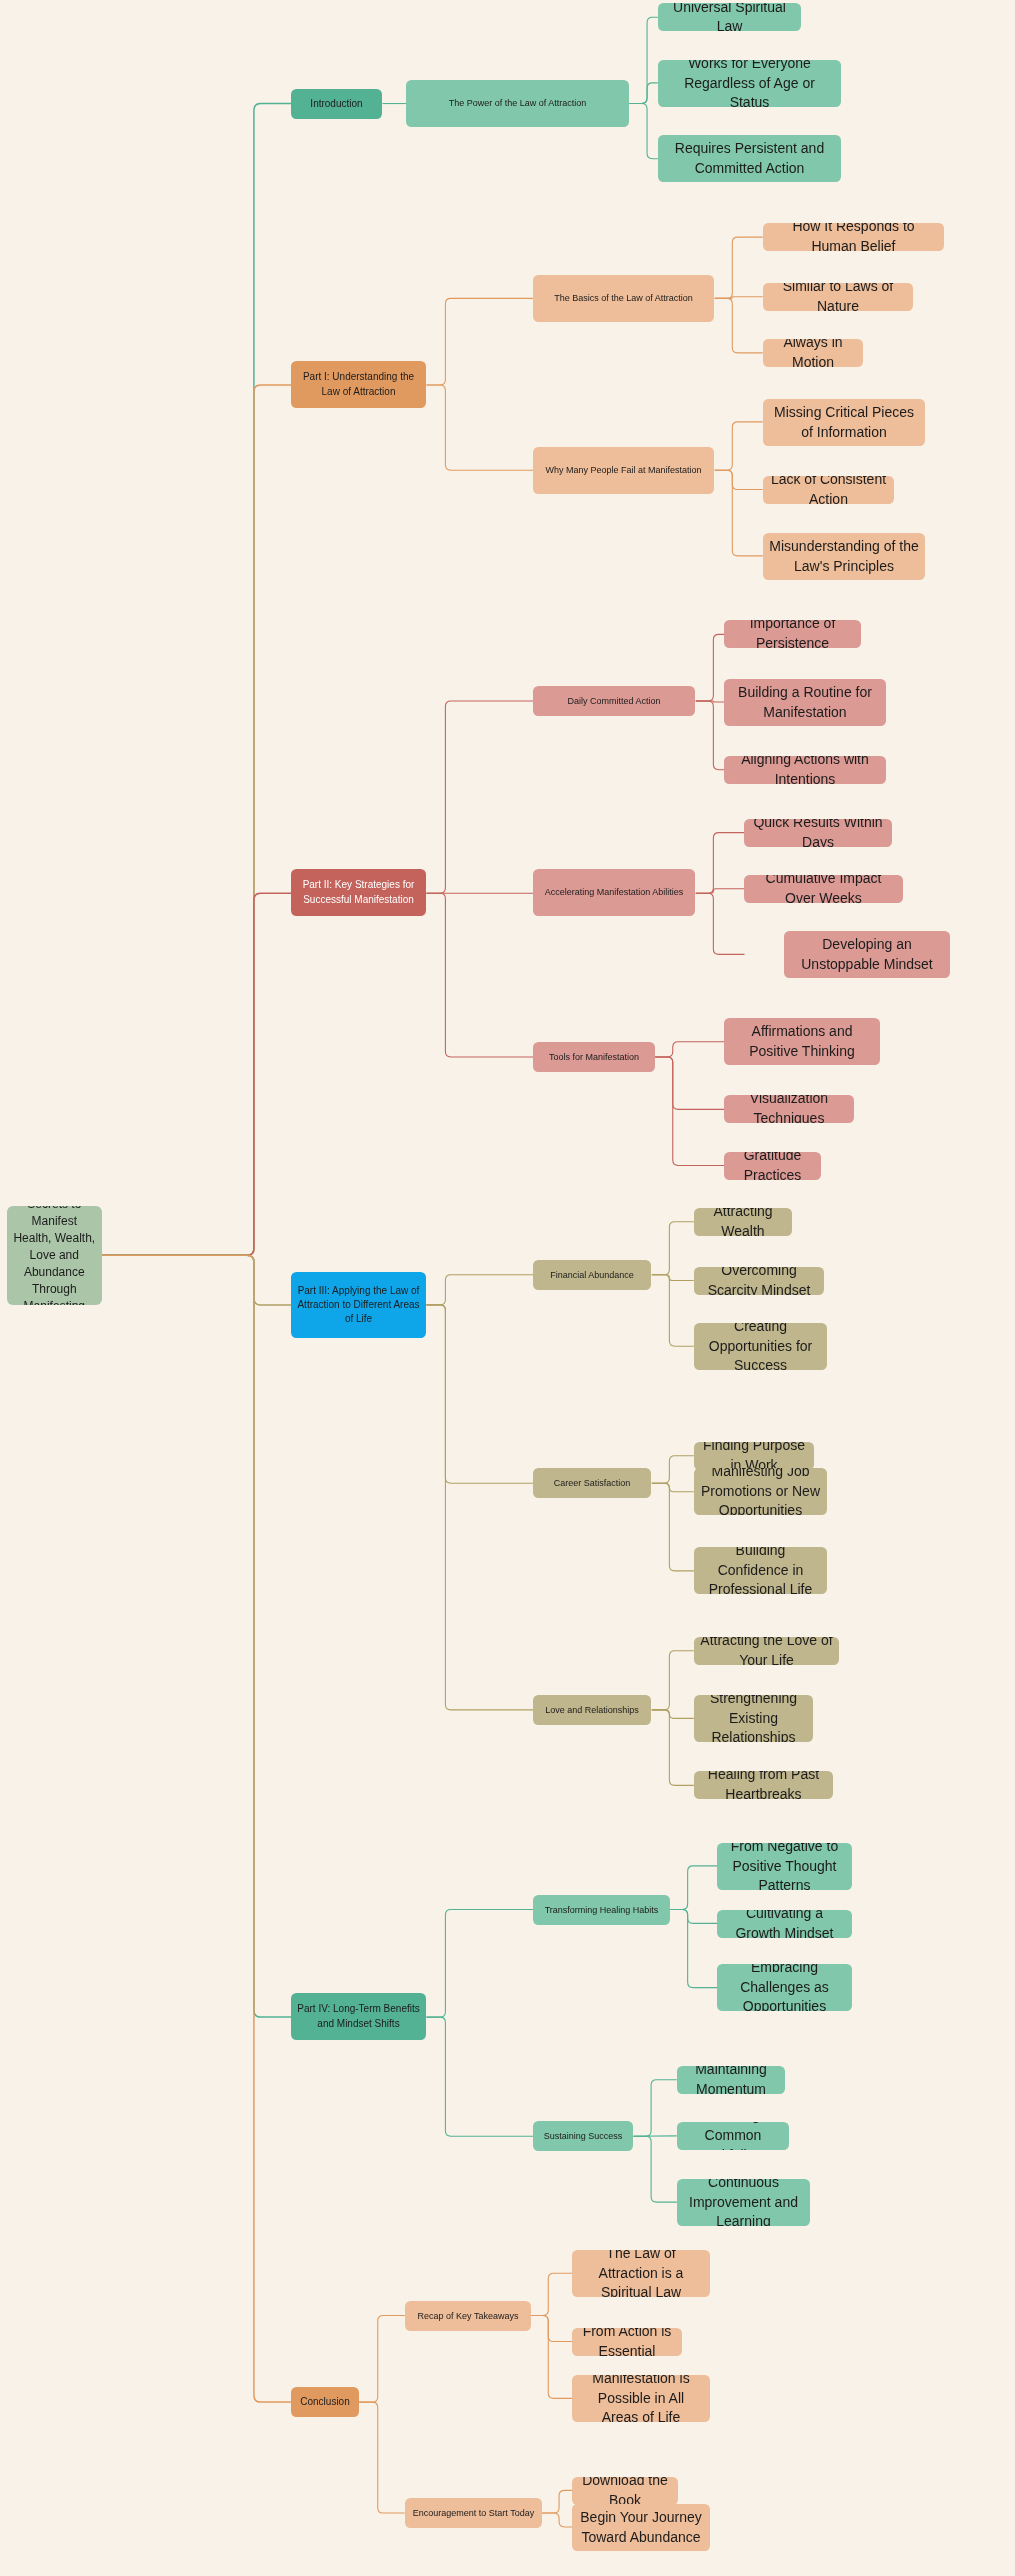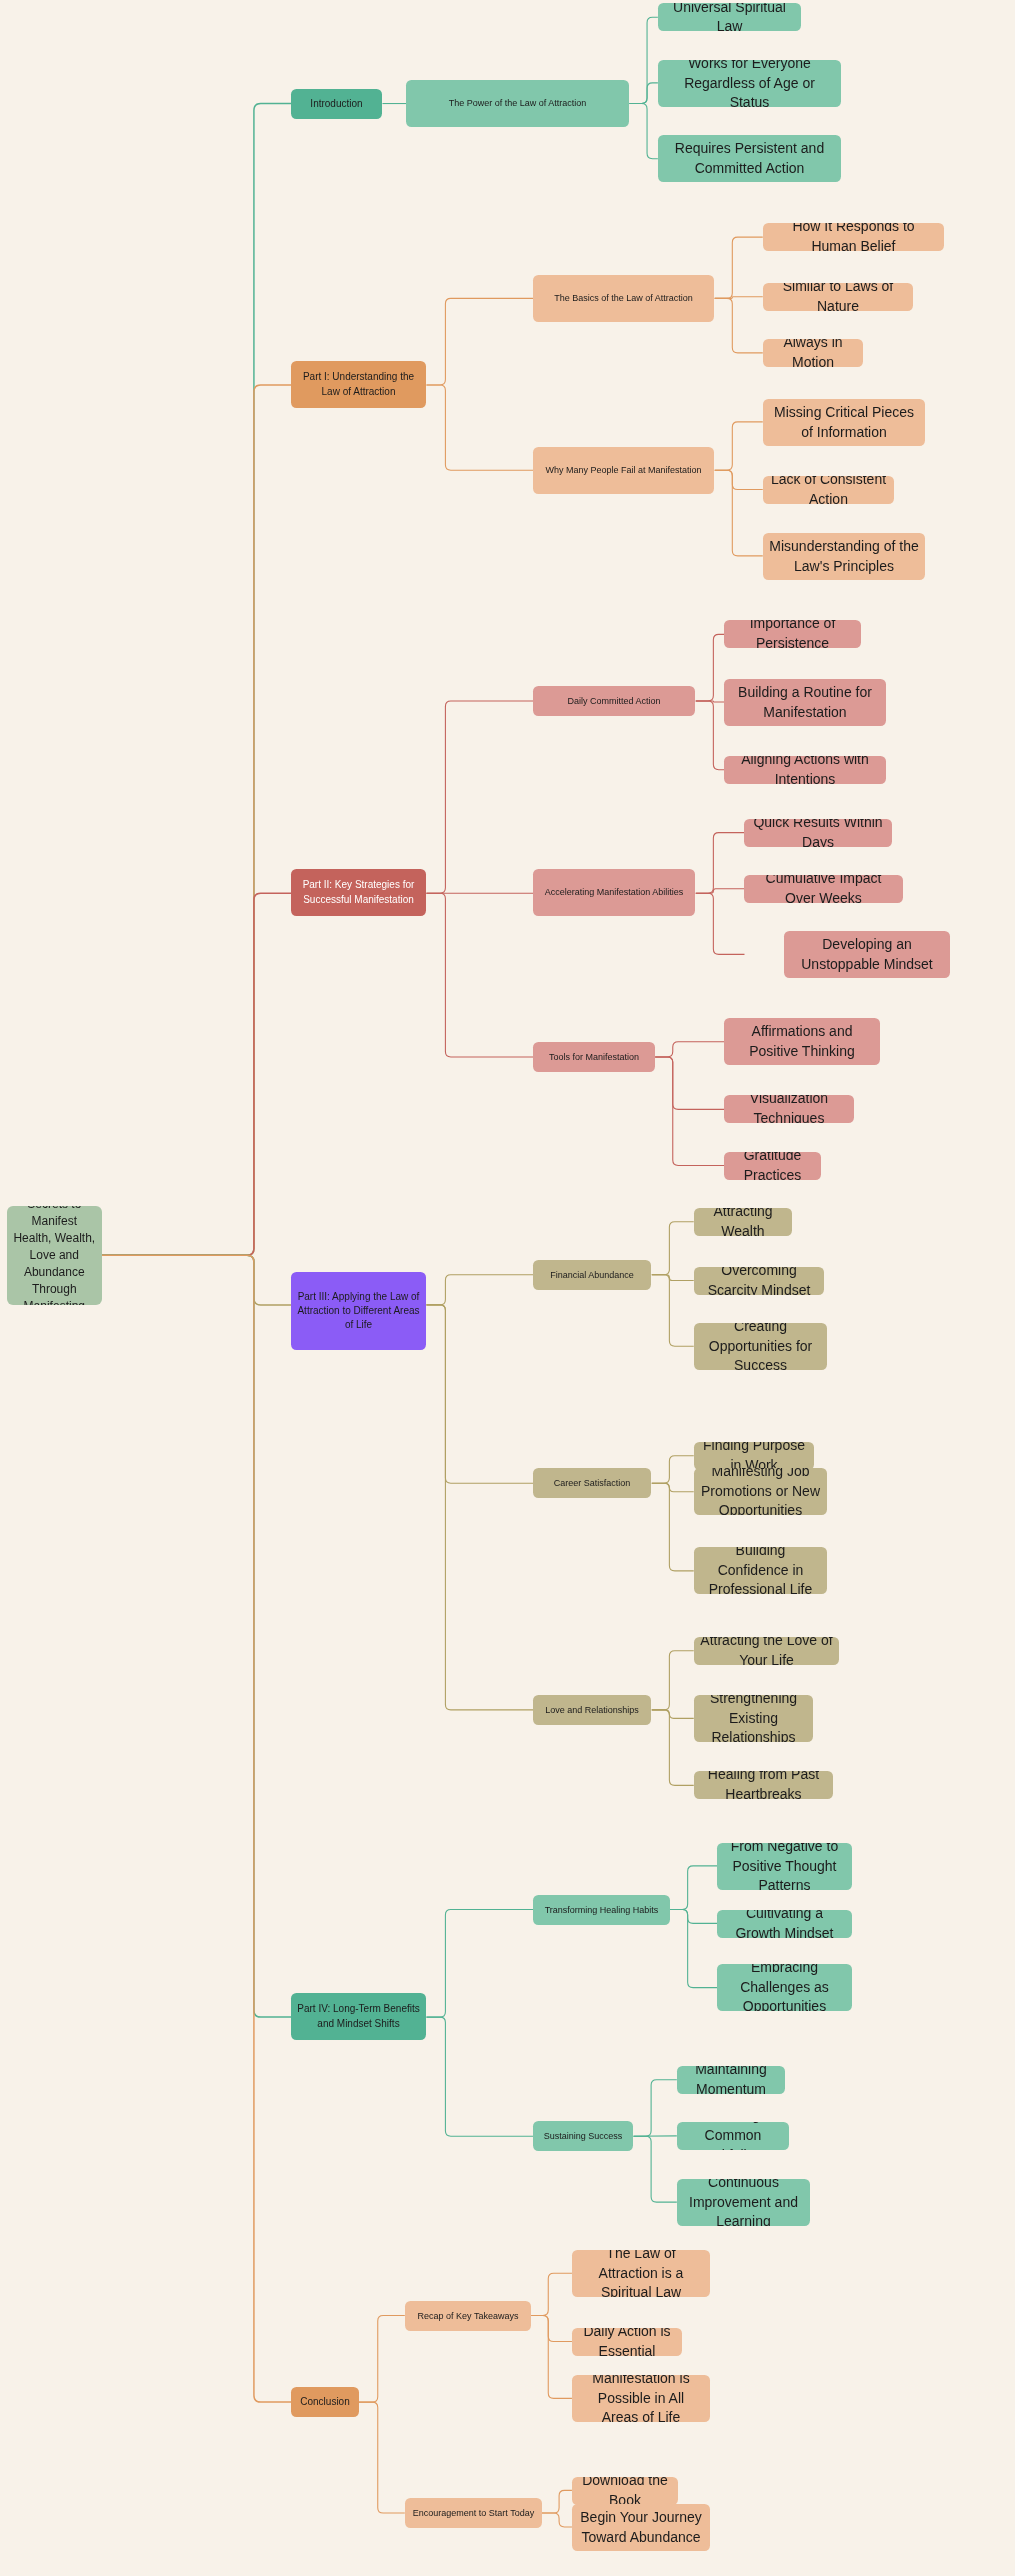--- a/index.html
+++ b/index.html
@@ -184,21 +184,21 @@
       </div>
       <div class="node lvl3" style="left: 724px; top: 1018px; width: 156px; height: 47px; background: rgb(220, 154, 149);">
         <span>Affirmations and Positive Thinking</span>
       </div>
       <div class="node lvl3" style="left: 724px; top: 1095px; width: 130px; height: 28px; background: rgb(220, 154, 149);">
         <span>Visualization Techniques</span>
       </div>
       <div class="node lvl3" style="left: 724px; top: 1152px; width: 97px; height: 28px; background: rgb(220, 154, 149);">
         <span>Gratitude Practices</span>
       </div>
-      <div class="node lvl1" style="left: 291px; top: 1272px; width: 135px; height: 78px; background: #8b5cf6;">
+      <div class="node lvl1" style="left: 291px; top: 1272px; width: 135px; height: 66px; background: #0ea5e9;">
         <span>Part III: Applying the Law of Attraction to Different Areas of Life</span>
       </div>
       <div class="node lvl2" style="left: 533px; top: 1260px; width: 118px; height: 30px; background: rgb(192, 182, 141);">
         <span>Financial Abundance</span>
       </div>
       <div class="node lvl3" style="left: 694px; top: 1208px; width: 98px; height: 28px; background: rgb(192, 182, 141);">
         <span>Attracting Wealth</span>
       </div>
       <div class="node lvl3" style="left: 694px; top: 1267px; width: 130px; height: 28px; background: rgb(192, 182, 141);">
         <span>Overcoming Scarcity Mindset</span>
@@ -260,21 +260,21 @@
       <div class="node lvl1" style="left: 291px; top: 2387px; width: 68px; height: 30px; background: rgb(224, 154, 95);">
         <span>Conclusion</span>
       </div>
       <div class="node lvl2" style="left: 405px; top: 2301px; width: 126px; height: 30px; background: rgb(238, 189, 153);">
         <span>Recap of Key Takeaways</span>
       </div>
       <div class="node lvl3" style="left: 572px; top: 2250px; width: 138px; height: 47px; background: rgb(238, 189, 153);">
         <span>The Law of Attraction is a Spiritual Law</span>
       </div>
       <div class="node lvl3" style="left: 572px; top: 2328px; width: 110px; height: 28px; background: rgb(238, 189, 153);">
-        <span>Daily Action is Essential</span>
+        <span>From Action is Essential</span>
       </div>
       <div class="node lvl3" style="left: 572px; top: 2375px; width: 138px; height: 47px; background: rgb(238, 189, 153);">
         <span>Manifestation is Possible in All Areas of Life</span>
       </div>
       <div class="node lvl2" style="left: 405px; top: 2498px; width: 137px; height: 30px; background: rgb(238, 189, 153);">
         <span>Encouragement to Start Today</span>
       </div>
       <div class="node lvl3" style="left: 572px; top: 2477px; width: 106px; height: 28px; background: rgb(238, 189, 153);">
         <span>Download the Book</span>
       </div>

